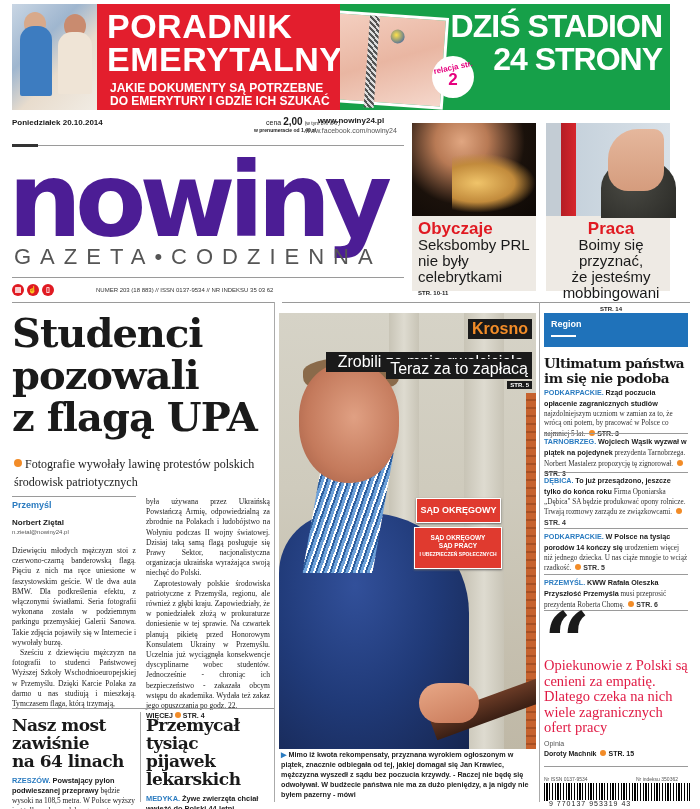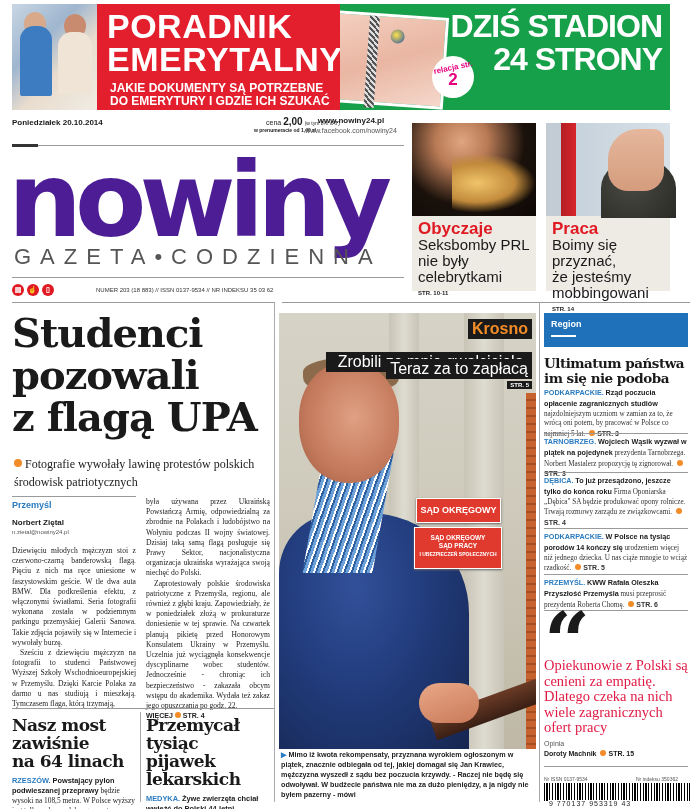--- a/index.html
+++ b/index.html
@@ -176,21 +176,21 @@
       <div class="curls"></div>
     </div>
   <div class="kicker">Obyczaje</div>
   <div class="head-t">
     <div>Seksbomby PRL</div>
       <div>nie były</div>
       <div>celebrytkami</div>
   </div>
   <div class="str">STR. 10-11</div>
 </div>
-<div class="abs teaser" style="left:546px;">
+<div class="abs teaser" style="left:546px;text-align:center;">
   <div class="img work">
       <div class="head"></div>
       <div class="hand"></div>
     </div>
   <div class="kicker">Praca</div>
   <div class="head-t">
     <div>Boimy się przyznać,</div>
       <div>że jesteśmy</div>
       <div>mobbingowani</div>
   </div>

